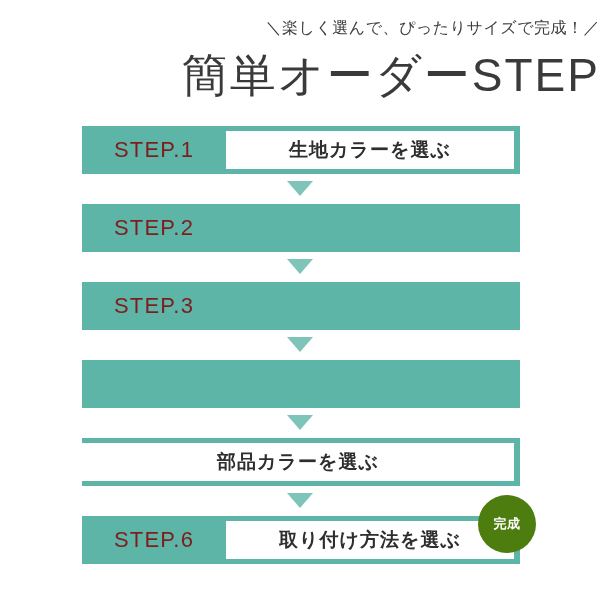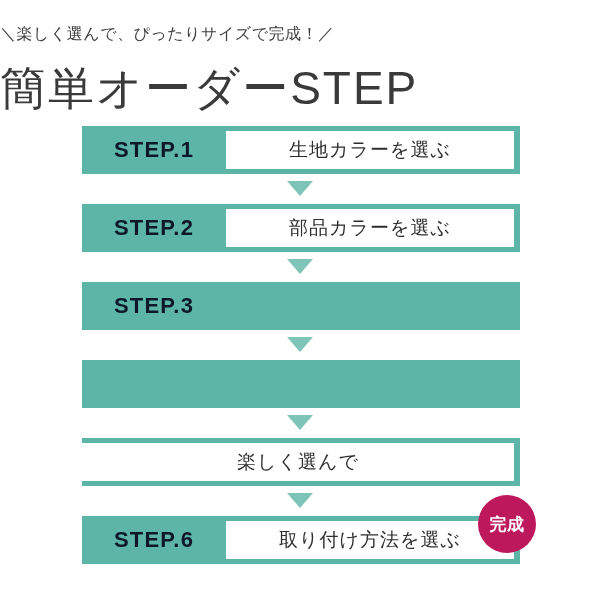--- a/index.html
+++ b/index.html
@@ -17,34 +17,34 @@
   .page {
     position: relative;
     width: 600px;
     height: 600px;
     box-sizing: border-box;
   }
 
   
   .header {
     position: absolute;
-    top: 24px;
+    top: 18px;
     left: 0;
     width: 600px;
-    text-align: left;
+    text-align: right;
   }
   .tagline {
     font-size: 16px;
     letter-spacing: 0.5px;
     color: #3c3c3c;
     font-weight: 400;
     white-space: nowrap;
   }
   .title {
-    margin-top: 19px;
+    margin-top: 12px;
     font-size: 46px;
     line-height: 1.05;
     letter-spacing: 2px;
     color: #3a3a3a;
     font-weight: 400;
     white-space: nowrap;
   }
 
   
   .steps {
@@ -65,36 +65,36 @@
   .step-row:last-child {
     margin-bottom: 16px;
   }
 
   .step-label {
     width: 144px;
     flex: 0 0 144px;
     display: flex;
     align-items: center;
     justify-content: center;
-    color: #0f172a;
+    color: #7f1d1d;
     font-size: 22px;
-    font-weight: bold;
+    font-weight: normal;
     letter-spacing: 1.2px;
   }
 
   .step-panel {
     flex: 1 1 auto;
     margin: 5px 6px 5px 0;
     background: #ffffff;
     display: flex;
     align-items: center;
     justify-content: center;
     color: #2e2e2e;
     font-size: 19px;
-    font-weight: normal;
+    font-weight: bold;
     letter-spacing: 1px;
   }
 
   
   .arrow {
     position: absolute;
     left: 50%;
     transform: translateX(-50%);
     width: 0;
     height: 0;
@@ -109,26 +109,26 @@
   .arrow-5 { top: 493px; }
 
   
   .badge {
     position: absolute;
     top: 495px;
     left: 478px;
     width: 58px;
     height: 58px;
     border-radius: 50%;
-    background: #be185d;
+    background: #4d7c0f;
     display: flex;
     align-items: center;
     justify-content: center;
     color: #ffffff;
-    font-size: 17px;
+    font-size: 13px;
     font-weight: bold;
     letter-spacing: 0.5px;
   }
 </style>
 </head>
 <body>
 
 <div class="page">
 
   <div class="header">
@@ -138,32 +138,31 @@
 
   <div class="steps">
 
     <div class="step-row">
       <div class="step-label">STEP.1</div>
       <div class="step-panel">生地カラーを選ぶ</div>
     </div>
 
     <div class="step-row">
       <div class="step-label">STEP.2</div>
-      <div class="step-panel">部品カラーを選ぶ</div>
     </div>
 
     <div class="step-row">
       <div class="step-label">STEP.3</div>
     </div>
 
     <div class="step-row">
     </div>
 
     <div class="step-row">
-      <div class="step-panel">楽しく選んで</div>
+      <div class="step-panel">部品カラーを選ぶ</div>
     </div>
 
     <div class="step-row">
       <div class="step-label">STEP.6</div>
       <div class="step-panel">取り付け方法を選ぶ</div>
     </div>
 
   </div>
 
   <div class="arrow arrow-1"></div>

